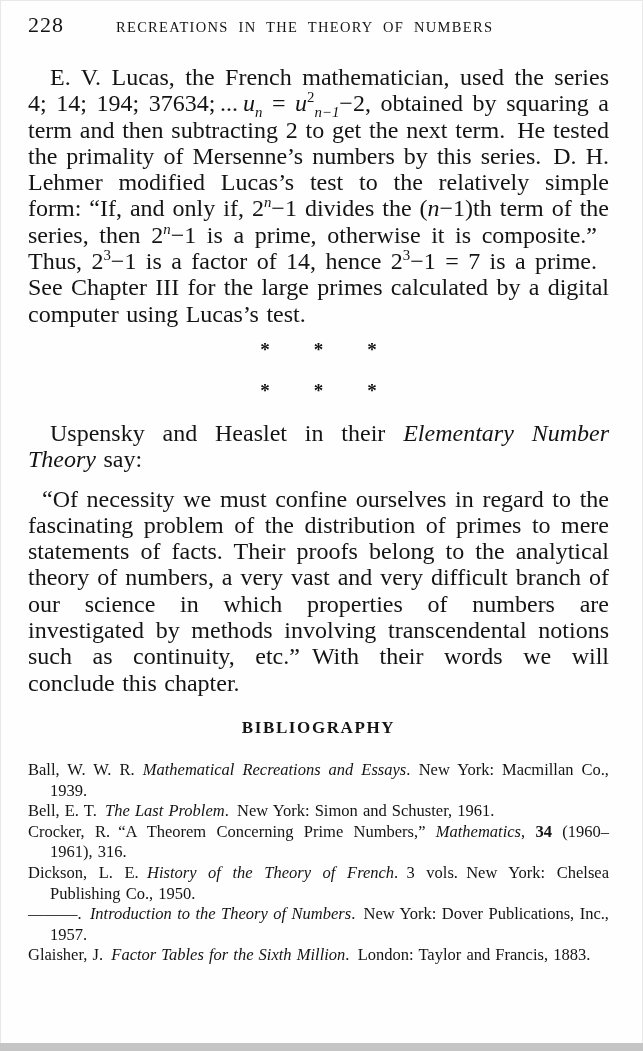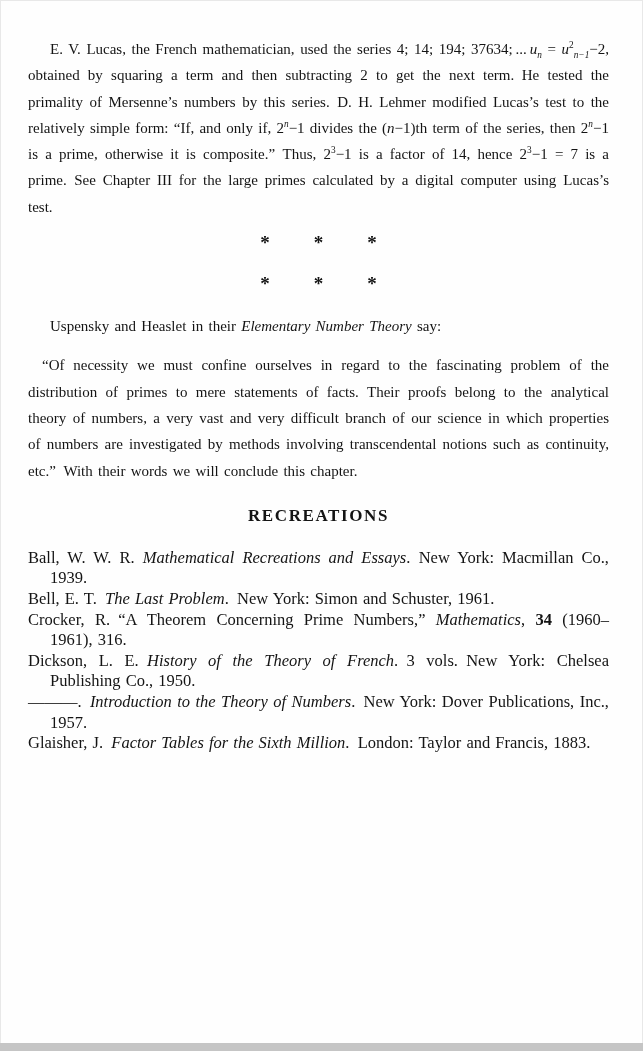--- a/index.html
+++ b/index.html
@@ -22,21 +22,21 @@
     font-size:22px;letter-spacing:1px;
   }
   .runtitle{
     margin-left:52px;
     font-size:14.5px;
     letter-spacing:1.3px;
     word-spacing:5px;
   }
   .body-para{
     margin:0;
-    font-size:15px;
+    font-size:24px;
     line-height:26.3px;
     text-align:justify;
     text-indent:22px;
     word-spacing:1.5px;
   }
   .para-lucas{margin-top:26px;}
   .para-palindromic{margin-top:21px;}
   .para-uspensky{margin-top:17px;}
   .para-quote{margin-top:13px;text-indent:14px;}
   .sep{
@@ -71,41 +71,45 @@
   .scan-bar{
     position:absolute;left:0;right:0;bottom:0;
     height:8px;background:#c5c5c5;
   }
 </style>
 </head>
 <body>
 
 <div class="page">
 
+  <div class="running-head">
+    <span class="pagenum">228</span>
+    <span class="runtitle">RECREATIONS IN THE THEORY OF NUMBERS</span>
+  </div>
 
   <p class="body-para para-lucas"><span>E. V. Lucas, the French mathematician, used the series 4; 14; 194; 37634; ... </span><span class="seg-i">u</span><span class="seg-sub seg-i">n</span><span> = </span><span class="seg-i">u</span><span class="seg-sup">2</span><span class="seg-sub seg-i">n−1</span><span>−2, obtained by squaring a term and then subtracting 2 to get the next term. He tested the primality of Mersenne’s numbers by this series. D. H. Lehmer modified Lucas’s test to the relatively simple form: “If, and only if, 2</span><span class="seg-sup seg-i">n</span><span>−1 divides the (</span><span class="seg-i">n</span><span>−1)th term of the series, then 2</span><span class="seg-sup seg-i">n</span><span>−1 is a prime, otherwise it is composite.” Thus, 2</span><span class="seg-sup">3</span><span>−1 is a factor of 14, hence 2</span><span class="seg-sup">3</span><span>−1 = 7 is a prime. See Chapter III for the large primes calculated by a digital computer using Lucas’s test.</span></p>
 
   <div class="sep sep-1">
     <span class="star">*</span>
     <span class="star">*</span>
     <span class="star">*</span>
   </div>
 
 
   <div class="sep sep-2">
     <span class="star">*</span>
     <span class="star">*</span>
     <span class="star">*</span>
   </div>
 
   <p class="body-para para-uspensky"><span>Uspensky and Heaslet in their </span><span class="seg-i">Elementary Number Theory</span><span> say:</span></p>
 
   <p class="body-para para-quote"><span>“Of necessity we must confine ourselves in regard to the fascinating problem of the distribution of primes to mere statements of facts. Their proofs belong to the analytical theory of numbers, a very vast and very difficult branch of our science in which properties of numbers are investigated by methods involving transcendental notions such as continuity, etc.” With their words we will conclude this chapter.</span></p>
 
-  <h2 class="bib-heading">RECREATIONS</h2>
+  <h2 class="bib-heading">BIBLIOGRAPHY</h2>
 
   <div class="bib-list">
     <p class="bib-entry"><span>Ball, W. W. R. </span><span class="seg-i">Mathematical Recreations and Essays</span><span>. New York: Macmillan Co., 1939.</span></p>
     <p class="bib-entry"><span>Bell, E. T. </span><span class="seg-i">The Last Problem</span><span>. New York: Simon and Schuster, 1961.</span></p>
     <p class="bib-entry"><span>Crocker, R. “A Theorem Concerning Prime Numbers,” </span><span class="seg-i">Mathematics</span><span>, </span><span class="seg-b">34</span><span> (1960–1961), 316.</span></p>
     <p class="bib-entry"><span>Dickson, L. E. </span><span class="seg-i">History of the Theory of French</span><span>. 3 vols. New York: Chelsea Publishing Co., 1950.</span></p>
     <p class="bib-entry"><span>———. </span><span class="seg-i">Introduction to the Theory of Numbers</span><span>. New York: Dover Publications, Inc., 1957.</span></p>
     <p class="bib-entry"><span>Glaisher, J. </span><span class="seg-i">Factor Tables for the Sixth Million</span><span>. London: Taylor and Francis, 1883.</span></p>
   </div>
 

